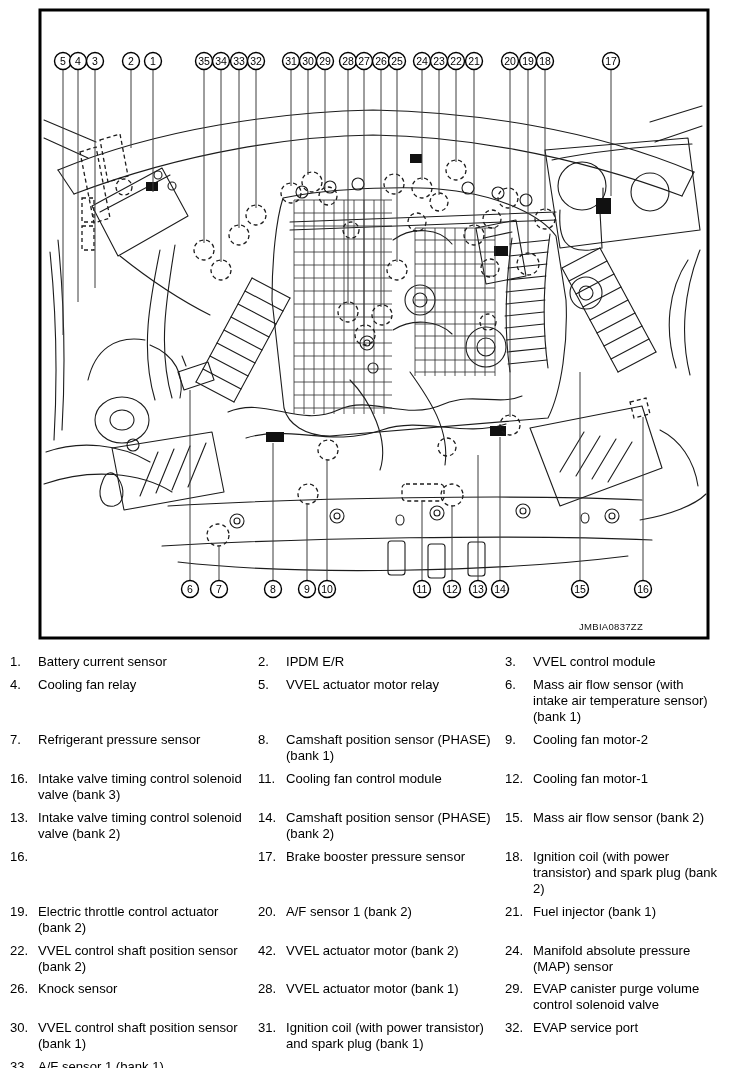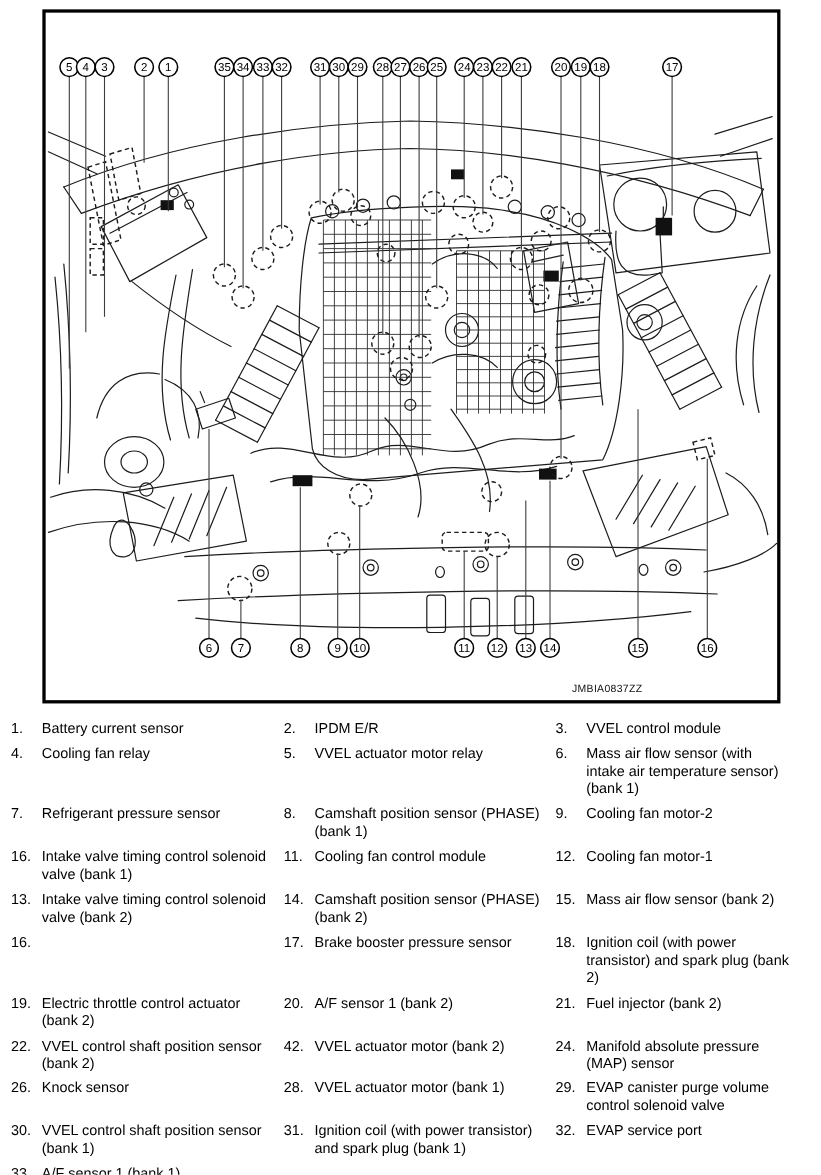--- a/index.html
+++ b/index.html
@@ -8,21 +8,21 @@
   #diagram-wrap{position:absolute;left:0;top:0;width:746px;height:648px;}
   #diagram-svg{position:absolute;left:0;top:0;}
   .art{stroke:#1c1c1c;fill:none;stroke-width:1.1;stroke-linecap:round;stroke-linejoin:round;}
   .art .fillb{fill:#111;stroke:none;}
   .dash{stroke:#1c1c1c;fill:none;stroke-width:1.3;stroke-dasharray:4 3;}
   #grids line{stroke:#2b2b2b;stroke-width:0.8;}
   .leader{stroke:#3c3c3c;stroke-width:1;}
   .co-circle{fill:#fff;stroke:#000;stroke-width:1.4;}
   .co-num{font-family:"Liberation Sans",sans-serif;font-size:10.5px;fill:#000;
           text-anchor:middle;}
-  #figure-code{position:absolute;top:621px;left:520px;width:182px;text-align:left;
+  #figure-code{position:absolute;top:621px;left:520px;width:182px;text-align:center;
                font-size:9.5px;letter-spacing:0.3px;color:#111;}
   #legend{position:absolute;left:10px;top:654px;width:728px;display:grid;
           grid-template-columns:248px 247px 231px;row-gap:7px;align-items:start;
           font-size:13.1px;line-height:1.22;}
   .legend-item{display:grid;grid-template-columns:28px 1fr;padding-right:14px;}
   .legend-item .num{text-align:left;}
 </style>
 </head>
 <body>
 
@@ -448,21 +448,21 @@
     <div class="legend-item">
       <span class="num">8.</span>
       <span class="lbl">Camshaft position sensor (PHASE) (bank 1)</span>
     </div>
     <div class="legend-item">
       <span class="num">9.</span>
       <span class="lbl">Cooling fan motor-2</span>
     </div>
     <div class="legend-item">
       <span class="num">16.</span>
-      <span class="lbl">Intake valve timing control solenoid valve (bank 1)</span>
+      <span class="lbl">Intake valve timing control solenoid valve (bank 3)</span>
     </div>
     <div class="legend-item">
       <span class="num">11.</span>
       <span class="lbl">Cooling fan control module</span>
     </div>
     <div class="legend-item">
       <span class="num">12.</span>
       <span class="lbl">Cooling fan motor-1</span>
     </div>
     <div class="legend-item">
@@ -491,21 +491,21 @@
     <div class="legend-item">
       <span class="num">19.</span>
       <span class="lbl">Electric throttle control actuator (bank 2)</span>
     </div>
     <div class="legend-item">
       <span class="num">20.</span>
       <span class="lbl">A/F sensor 1 (bank 2)</span>
     </div>
     <div class="legend-item">
       <span class="num">21.</span>
-      <span class="lbl">Fuel injector (bank 2)</span>
+      <span class="lbl">Fuel injector (bank 1)</span>
     </div>
     <div class="legend-item">
       <span class="num">22.</span>
       <span class="lbl">VVEL control shaft position sensor (bank 2)</span>
     </div>
     <div class="legend-item">
       <span class="num">42.</span>
       <span class="lbl">VVEL actuator motor (bank 2)</span>
     </div>
     <div class="legend-item">

